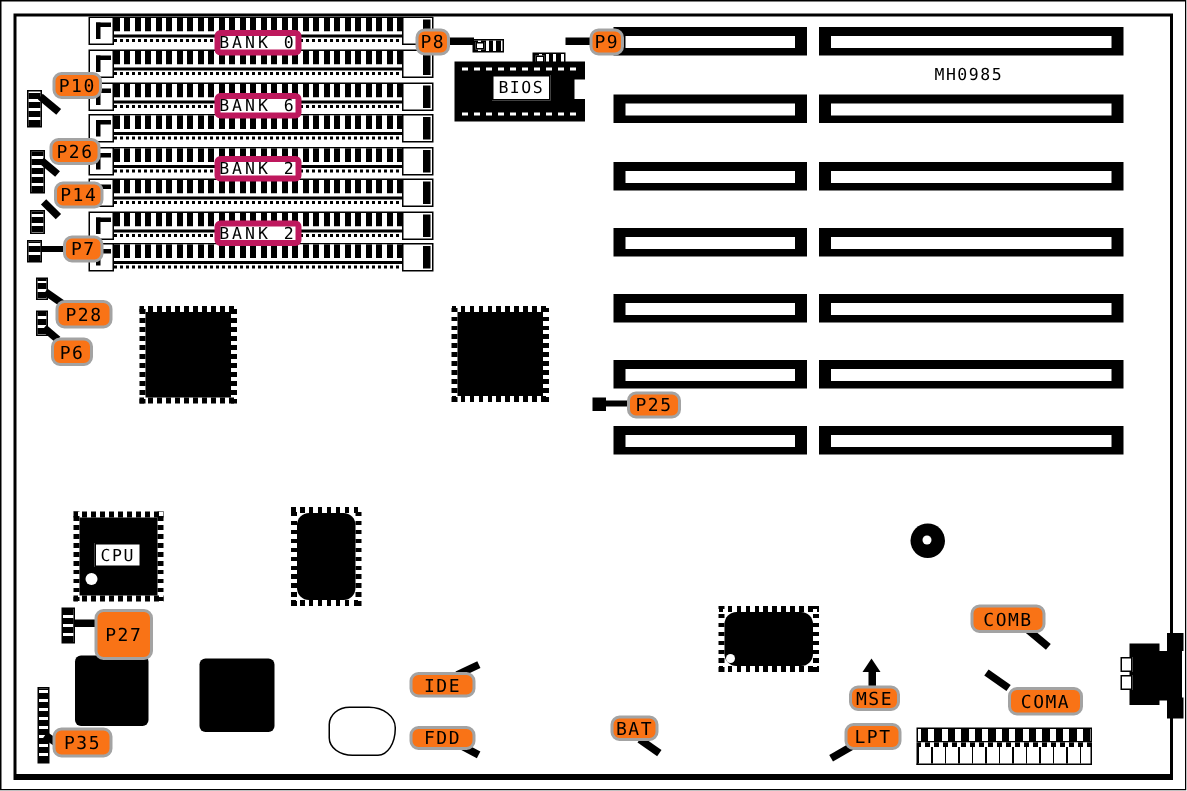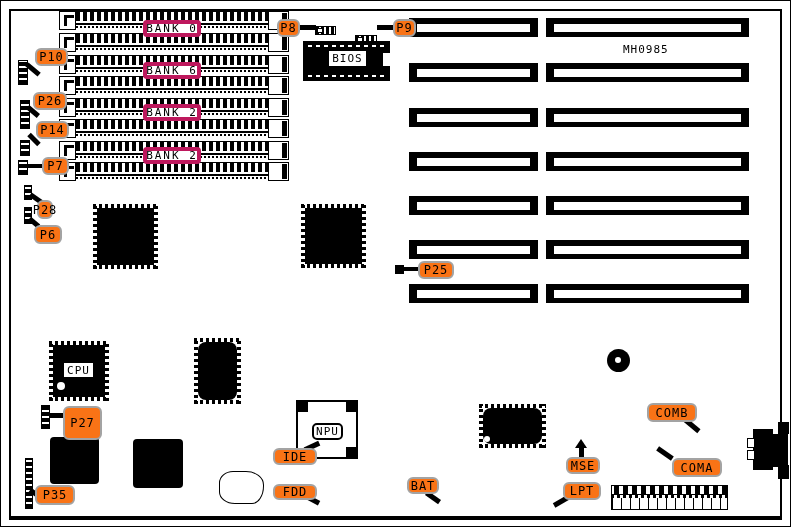--- a/index.html
+++ b/index.html
@@ -242,21 +242,21 @@
 
   <div class="abs vstrip" style="left:19px;top:139px;width:10px;height:16px"></div>
   <div class="abs callout" style="left:35px;top:120px;width:33px;height:18px">P14</div>
   <div class="abs tail" style="left:26px;top:136px;width:14px;transform:rotate(45deg)"></div>
 
   <div class="abs vstrip" style="left:17px;top:159px;width:10px;height:15px"></div>
   <div class="abs callout" style="left:41px;top:156px;width:27px;height:18px">P7</div>
   <div class="abs tail" style="left:26px;top:163px;width:16px;height:4px"></div>
 
   <div class="abs vstrip" style="left:23px;top:184px;width:8px;height:15px"></div>
-  <div class="abs callout" style="left:36px;top:199px;width:16px;height:19px">P28</div>
+  <div class="abs callout" style="left:36px;top:199px;width:38px;height:19px">P28</div>
   <div class="abs tail" style="left:28px;top:195px;width:14px;transform:rotate(35deg)"></div>
 
   <div class="abs vstrip" style="left:23px;top:206px;width:8px;height:17px"></div>
   <div class="abs callout" style="left:33px;top:224px;width:28px;height:19px">P6</div>
   <div class="abs tail" style="left:27px;top:219px;width:12px;transform:rotate(40deg)"></div>
 
   <div class="abs chip-qfp" style="left:92px;top:203px;width:65px;height:65px"></div>
   <div class="abs chip-qfp" style="left:300px;top:203px;width:65px;height:64px"></div>
 
   <div class="abs hole" style="left:606px;top:330px;width:23px;height:23px"></div>
@@ -264,27 +264,20 @@
   <div class="abs chip-qfp" style="left:48px;top:340px;width:60px;height:60px"></div>
   <div class="abs chiplab" style="left:62px;top:361px;width:31px;height:16px">CPU</div>
   <div class="abs" style="left:56px;top:381px;width:8px;height:8px;border-radius:50%;background:#fff;z-index:3"></div>
 
   <div class="abs vstrip" style="left:40px;top:404px;width:9px;height:24px"></div>
   <div class="abs tail" style="left:48px;top:412px;width:15px;height:5px"></div>
   <div class="abs callout" style="left:62px;top:405px;width:39px;height:34px">P27</div>
 
   <div class="abs chip-qfp round" style="left:193px;top:337px;width:47px;height:66px"></div>
 
-  <div class="abs npu" style="left:295px;top:358px;width:62px;height:59px">
-    <div class="c" style="left:0;top:0"></div>
-    <div class="c" style="right:0;top:0"></div>
-    <div class="c" style="right:0;bottom:0"></div>
-    <div class="bl"></div>
-    <div class="abs chiplab" style="left:14px;top:21px;width:31px;height:17px;border:2px solid #000;border-radius:5px">NPU</div>
-  </div>
 
   <div class="abs blk" style="left:49px;top:436px;width:49px;height:47px;border-radius:4px"></div>
   <div class="abs blk" style="left:132px;top:438px;width:50px;height:49px;border-radius:4px"></div>
 
   <div class="abs vstrip" style="left:24px;top:457px;width:8px;height:51px"></div>
   <div class="abs tail" style="left:28px;top:490px;width:12px;transform:rotate(35deg)"></div>
   <div class="abs callout" style="left:34px;top:484px;width:40px;height:20px">P35</div>
 
   <div class="abs blob" style="left:218px;top:470px;width:45px;height:33px"></div>
 

